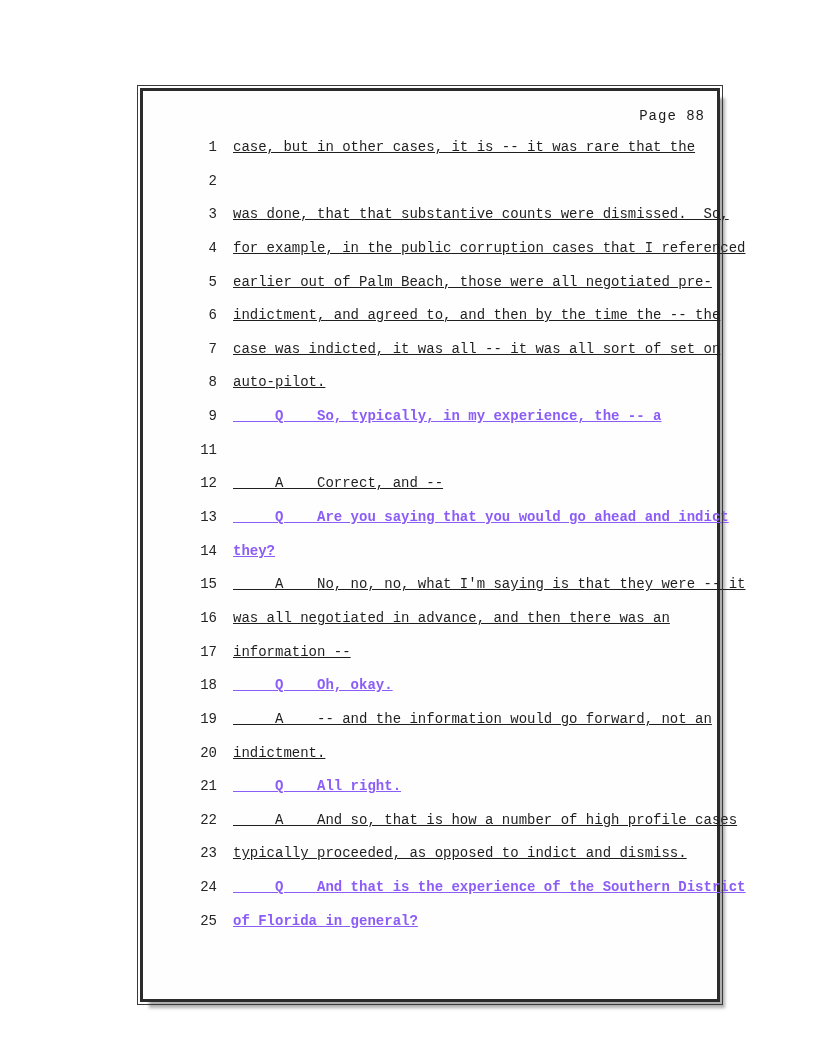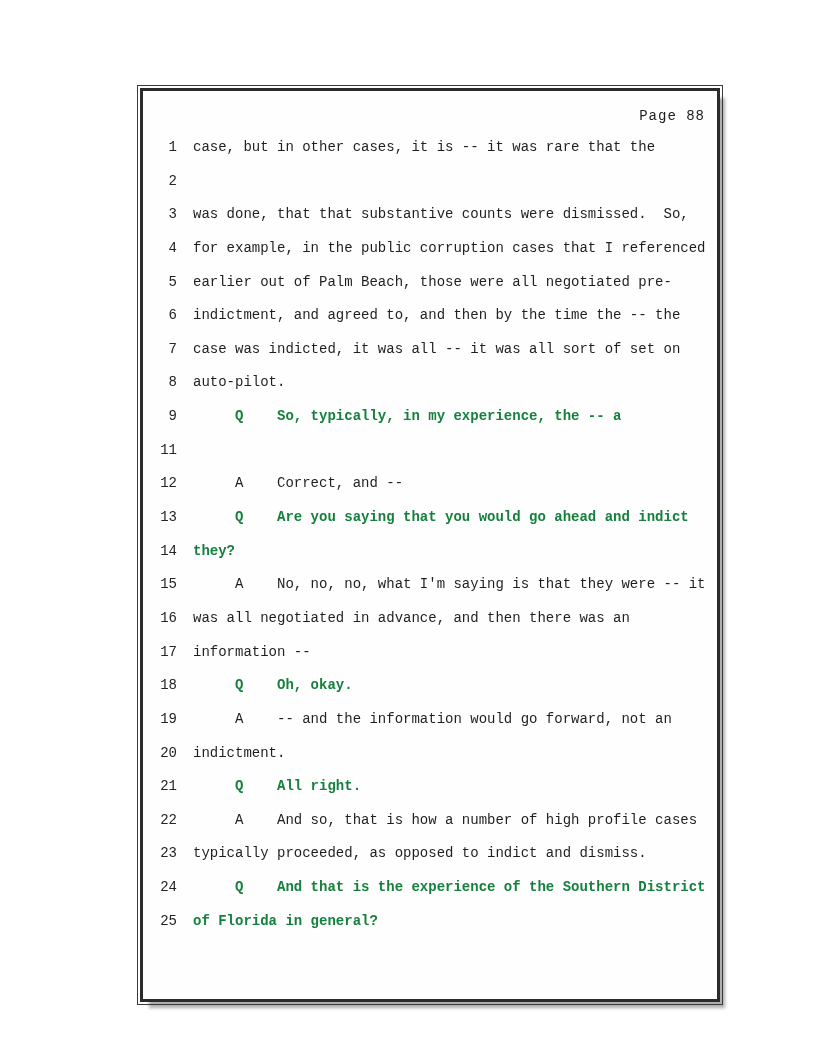--- a/index.html
+++ b/index.html
@@ -23,20 +23,21 @@
     height: 914px;
     box-sizing: border-box;
     background: #fefefe;
     border: 3px solid #2b2b2b;
     outline: 1px solid #3a3a3a;
     outline-offset: 2px;
     box-shadow: 7px 8px 3px -2px rgba(130,130,130,0.65);
   }
   .content {
     padding: 16px 12px 0 16px;
+    margin-left: 40px;
   }
   .page-number {
     text-align: right;
     font-size: 14px;
     line-height: 18px;
     letter-spacing: 1px;
     color: #1c1c1c;
   }
   .lines {
     margin-top: 14px;
@@ -51,24 +52,25 @@
   .line .num {
     width: 18px;
     flex: 0 0 18px;
     text-align: right;
     color: #242424;
   }
   .line .txt {
     margin-left: 16px;
     white-space: pre;
     color: #1f1f1f;
+    text-decoration: underline;
   }
   .line.bold .txt {
     font-weight: 700;
-    color: #15803d;
+    color: #8b5cf6;
   }
 </style>
 </head>
 <body>
 
 <div class="sheet">
   <div class="content">
     <div class="page-number">Page 88</div>
     <div class="lines">
       <div class="line">

